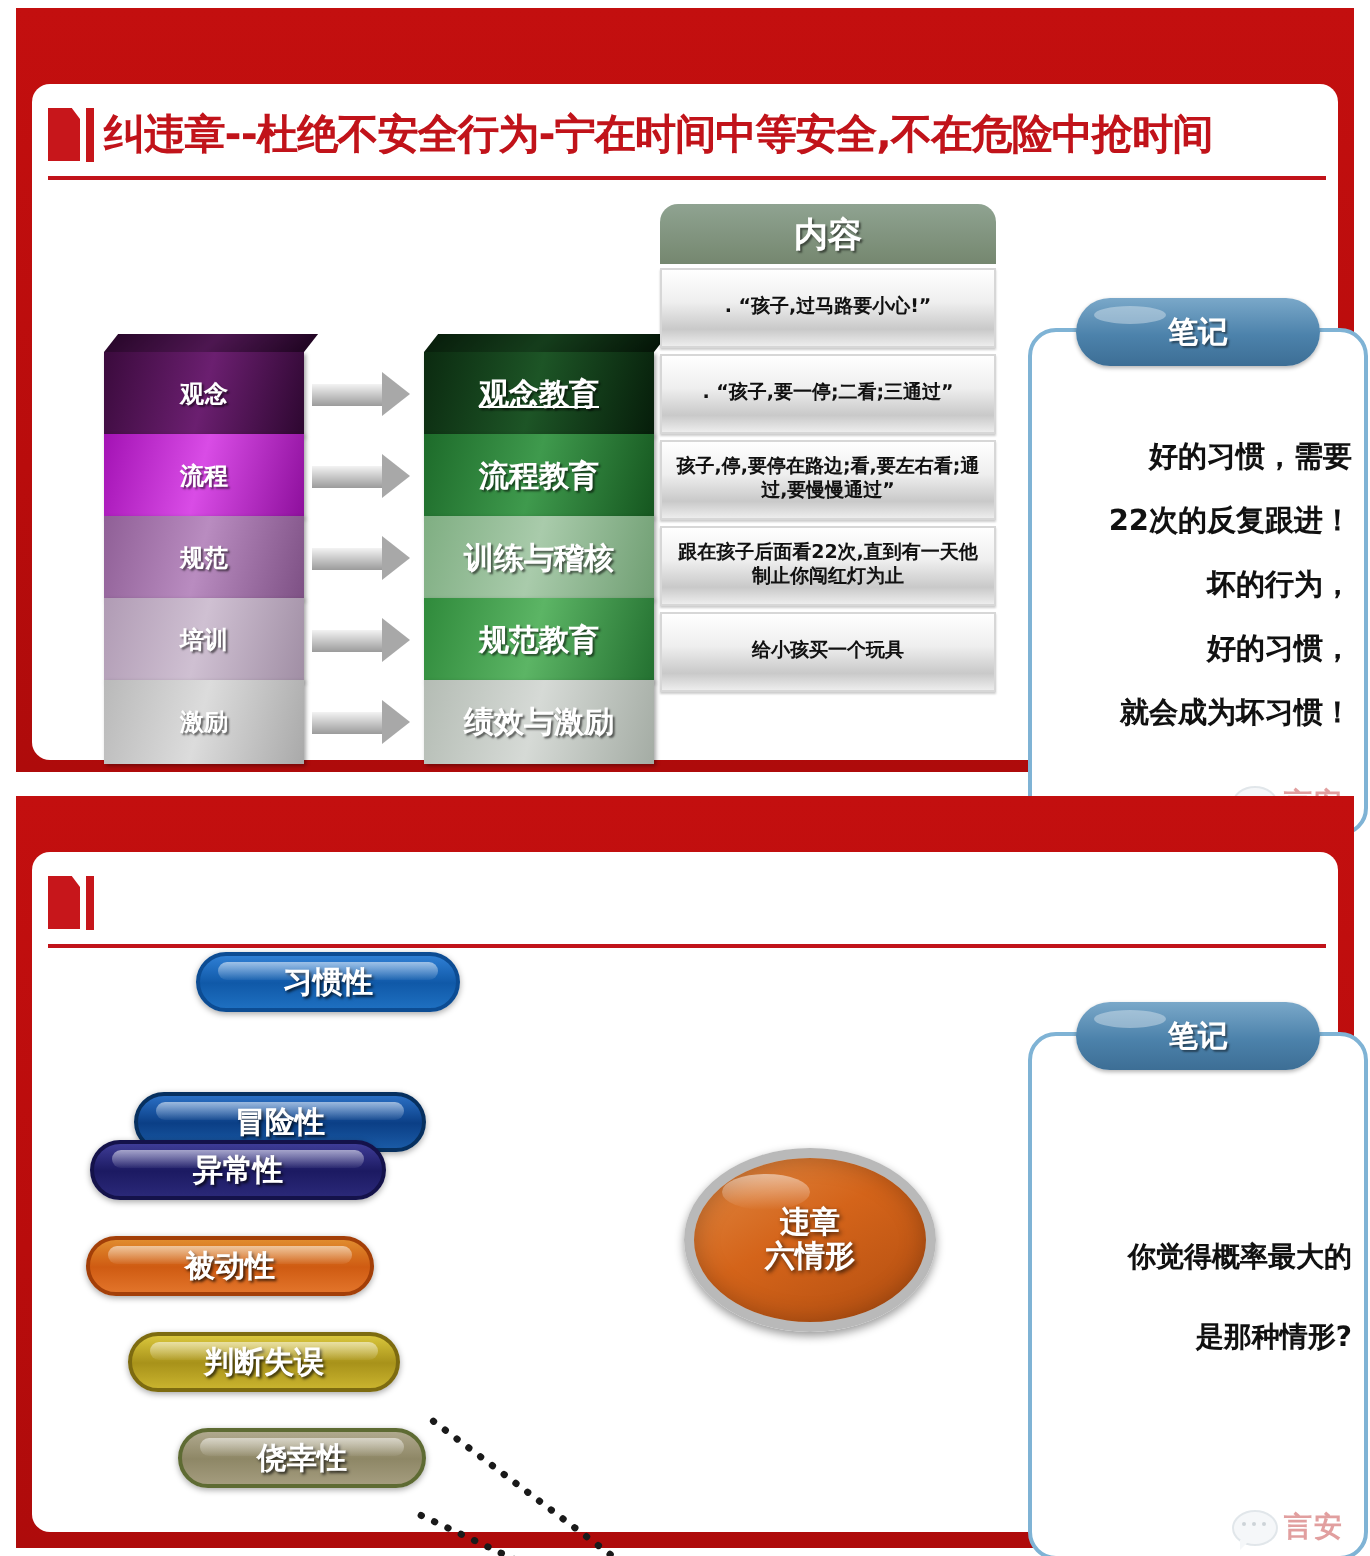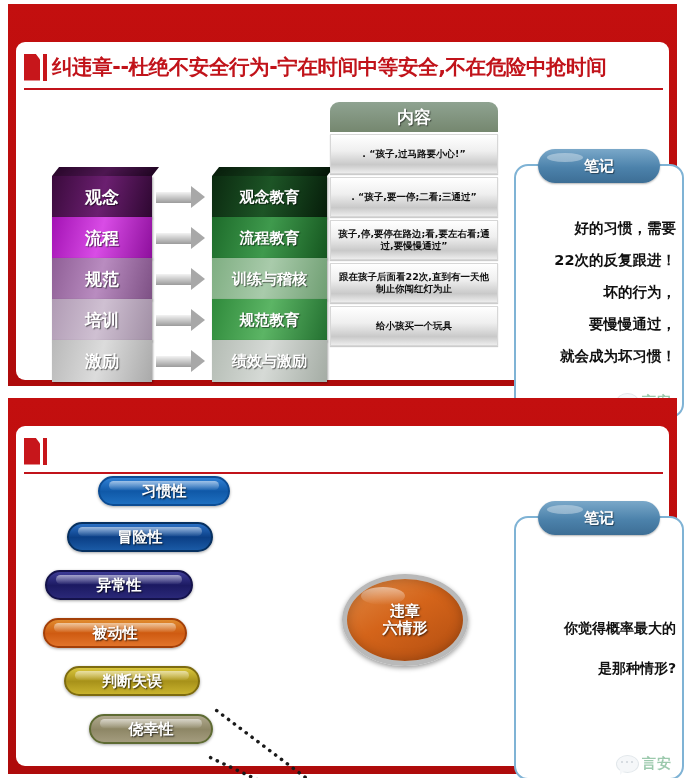--- a/index.html
+++ b/index.html
@@ -62,38 +62,38 @@
   }
 
   
   .p1-body{position:absolute;left:0;top:50px;right:0;bottom:0;}
 
   .col-left{position:absolute;left:36px;top:84px;width:100px;}
   .col-mid{position:absolute;left:196px;top:84px;width:115px;}
   .stack-row{
     height:42px;margin-bottom:-1px;
     display:flex;align-items:center;justify-content:center;
-    color:#fff;font-weight:bold;font-size:17px;
+    color:#fff;font-weight:bold;font-size:12px;
     position:relative;
     box-shadow:1px 1px 2px rgba(0,0,0,.35);
     text-shadow:1px 1px 1px rgba(0,0,0,.55);
   }
   .stack-row.topcap::before{
     content:"";position:absolute;left:0;right:0;top:-9px;height:9px;
     background:inherit;filter:brightness(.72);
     transform:skewX(-38deg);transform-origin:bottom left;
   }
   
   .pl1{background:linear-gradient(105deg,#3a0a3c 0%,#6b1f70 50%,#2d0730 100%);}
   .pl2{background:linear-gradient(105deg,#a312b4 0%,#d94ce6 48%,#8d0f9c 100%);}
   .pl3{background:linear-gradient(105deg,#8f5f96 0%,#b98cc0 48%,#7d5084 100%);}
   .pl4{background:linear-gradient(105deg,#b09bb4 0%,#cfc0d2 48%,#a08ea4 100%);}
   .pl5{background:linear-gradient(105deg,#b9b9b9 0%,#dcdcdc 48%,#a9a9a9 100%);}
   
-  .gr1{background:linear-gradient(105deg,#0b2a10 0%,#1d5526 48%,#061d0a 100%);}
+  .gr1{background:linear-gradient(105deg,#0b2a10 0%,#1d5526 48%,#061d0a 100%);text-decoration:underline;}
   .gr2{background:linear-gradient(105deg,#1d6b2a 0%,#3f9a4d 48%,#15561f 100%);}
   .gr3{background:linear-gradient(105deg,#2f8a3b 0%,#5cb565 48%,#237030 100%);}
   .gr4{background:linear-gradient(105deg,#7fae82 0%,#a9cbab 48%,#6f9e72 100%);}
   .gr5{background:linear-gradient(105deg,#b4bcb4 0%,#d6dad6 48%,#a4aca4 100%);}
   .col-mid .stack-row{font-size:15px;}
 
   
   .arrows{position:absolute;left:140px;top:84px;width:54px;}
   .arrow{
     height:42px;margin-bottom:-1px;display:flex;align-items:center;
@@ -178,40 +178,40 @@
     position:relative;
   }
   .wm-bubble::after{
     content:"";position:absolute;left:3px;bottom:-3px;
     border-top:5px solid #e9eef2;
     border-right:5px solid transparent;
   }
   .wm-dots{position:absolute;left:4px;top:5px;display:flex;gap:3px;}
   .wm-dots span{width:2px;height:2px;background:#8a99a4;border-radius:50%;}
   .wm-text{
-    font-size:14px;font-weight:bold;color:#15803d;letter-spacing:1px;
+    font-size:14px;font-weight:bold;color:#b91c1c;letter-spacing:1px;
   }
 
   
   .p2-body{position:absolute;left:0;top:42px;right:0;bottom:0;}
   .pill{
     position:absolute;height:30px;border-radius:15px;
     display:flex;align-items:center;justify-content:center;
     color:#fff;font-weight:bold;font-size:15px;
     text-shadow:1px 1px 1.5px rgba(0,0,0,.75);
     box-shadow:0 1px 3px rgba(0,0,0,.35);
     box-sizing:border-box;
   }
   .pill::before{
     content:"";position:absolute;left:9px;right:9px;top:3px;height:9px;
     border-radius:6px;
     background:linear-gradient(180deg,rgba(255,255,255,.55),rgba(255,255,255,.05));
   }
   .pk1{background:linear-gradient(180deg,#2f7fd4 0%,#1059a8 52%,#1e6fc0 100%);border:2px solid #0c4c93;}
-  .pk2{background:linear-gradient(180deg,#2a6fc4 0%,#0b3f86 52%,#1a5aa5 100%);border:2px solid #07305f;}
+  .pk2{background:linear-gradient(180deg,#2a6fc4 0%,#0b3f86 52%,#1a5aa5 100%);border:2px solid #07305f;margin-top:24px;}
   .pk3{background:linear-gradient(180deg,#3e3c96 0%,#1c1a62 52%,#2a2878 100%);border:2px solid #14124a;}
   .pk4{background:linear-gradient(180deg,#e08b2e 0%,#cf5b12 52%,#e2742a 100%);border:2px solid #a33f08;}
   .pk5{background:linear-gradient(180deg,#d9c63c 0%,#a8921a 52%,#c9b32e 100%);border:2px solid #7d6b10;}
   .pk6{background:linear-gradient(180deg,#b0a98e 0%,#8e8766 52%,#a49c7e 100%);border:2px solid #5e6b33;}
 
   .hub{
     position:absolute;left:340px;top:584px;width:116px;height:82px;
     border-radius:50%;
     background:linear-gradient(150deg,#e08a45 0%,#d4641a 45%,#b14d10 100%);
     border:5px solid #b9b9b9;
@@ -308,21 +308,21 @@
             <div class="content-row">给小孩买一个玩具</div>
           </div>
         </div>
 
         <div class="notes" id="notes-1">
           <div class="notes-tab">笔记</div>
           <div class="notes-body">
             <div class="notes-line">好的习惯，需要</div>
             <div class="notes-line">22次的反复跟进！</div>
             <div class="notes-line">坏的行为，</div>
-            <div class="notes-line">要慢慢通过，</div>
+            <div class="notes-line">好的习惯，</div>
             <div class="notes-line">就会成为坏习惯！</div>
           </div>
           <div class="watermark">
             <span class="wm-bubble">
               <span class="wm-dots">
                   <span></span>
                   <span></span>
                   <span></span>
                 </span>
             </span>

